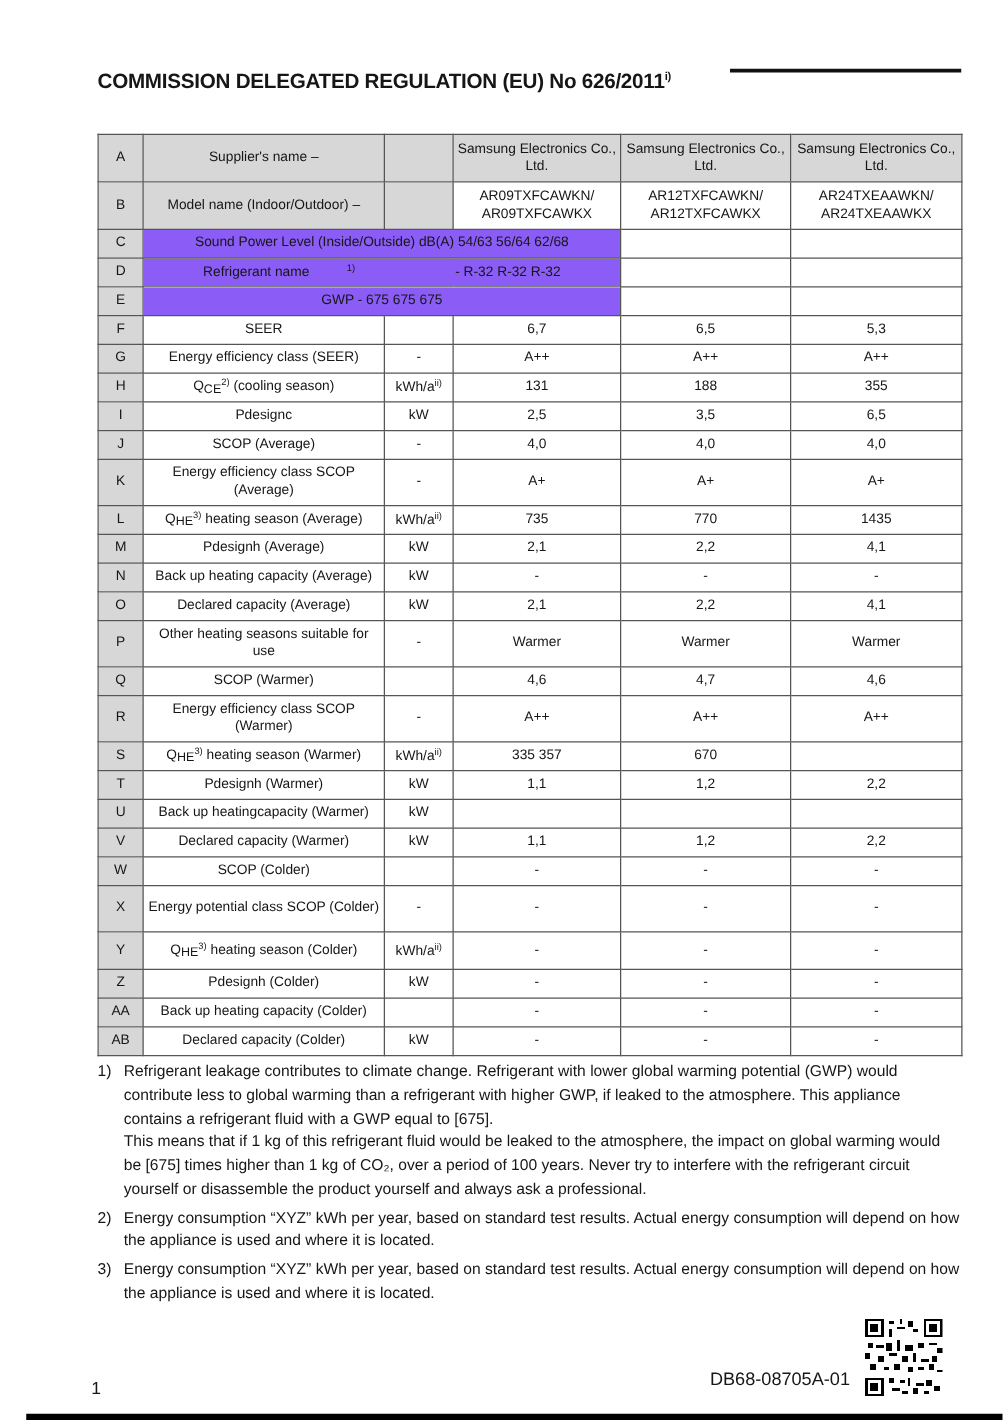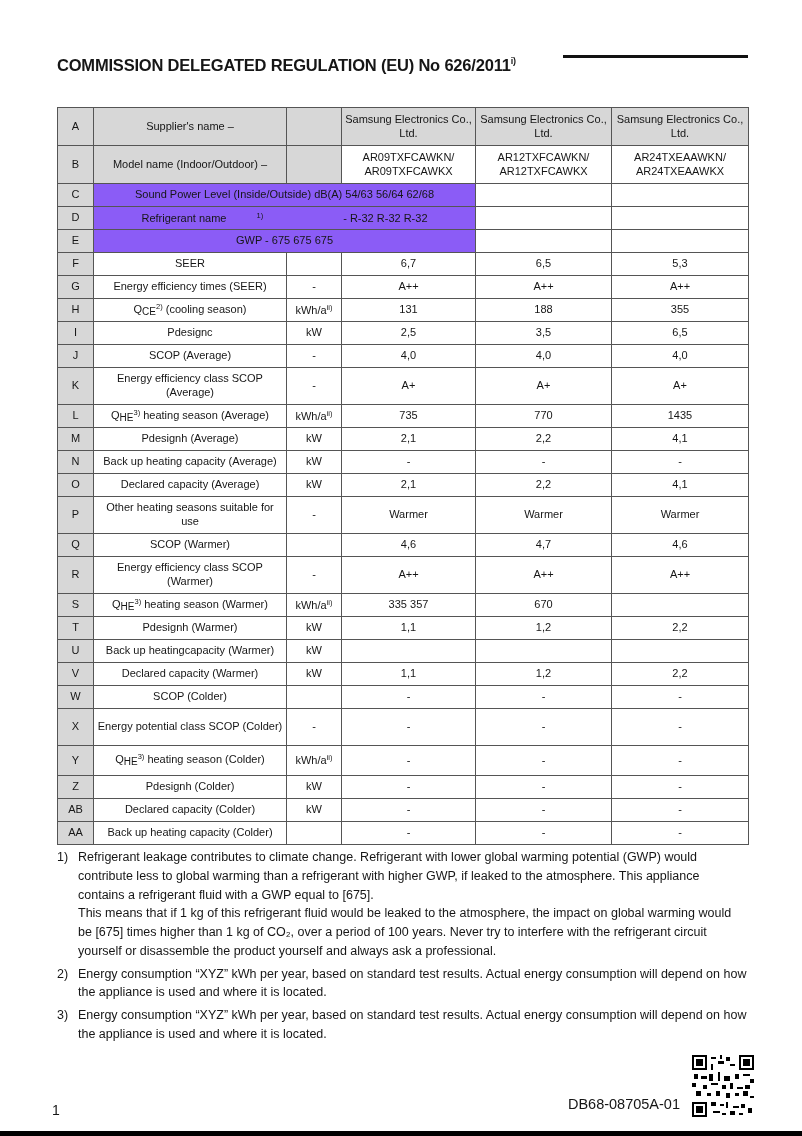--- a/index.html
+++ b/index.html
@@ -4,21 +4,21 @@
 <style>
   * { margin:0; padding:0; box-sizing:border-box; }
   html,body { width:802px; height:1136px; }
   body {
     background:#ffffff;
     font-family:"Liberation Sans","DejaVu Sans",sans-serif;
     color:#161616;
     position:relative;
     overflow:hidden;
   }
-  .page { position:absolute; inset:0; }
+  .page { position:absolute; inset:0;margin-left:21px; }
 
   
   .titles { position:absolute; top:46px; left:57px; width:691px; }
   .title-line { font-size:16.5px; font-weight:bold; letter-spacing:-0.2px; line-height:30px; white-space:nowrap; }
   .title-line sup { font-size:9px; font-weight:bold; }
   .title-rule { position:absolute; top:55px; left:563px; width:185px; height:3px; background:#111; }
 
   
   table.fiche {
     position:absolute; top:107px; left:57px; width:691px;
@@ -111,21 +111,21 @@
         <tr>
           <td class="letter">F</td>
           <td class="label"><span>SEER</span></td>
           <td class="unit"><span></span></td>
           <td class="val">6,7</td>
           <td class="val">6,5</td>
           <td class="val">5,3</td>
         </tr>
         <tr>
           <td class="letter">G</td>
-          <td class="label"><span>Energy efficiency times (SEER)</span></td>
+          <td class="label"><span>Energy efficiency class (SEER)</span></td>
           <td class="unit"><span>-</span></td>
           <td class="val">A++</td>
           <td class="val">A++</td>
           <td class="val">A++</td>
         </tr>
         <tr>
           <td class="letter">H</td>
           <td class="label"><span>Q</span><sub>CE</sub><sup>2)</sup><span> (cooling season)</span></td>
           <td class="unit"><span>kWh/a</span><sup>ii)</sup></td>
           <td class="val">131</td>
@@ -270,31 +270,31 @@
         </tr>
         <tr>
           <td class="letter">Z</td>
           <td class="label"><span>Pdesignh (Colder)</span></td>
           <td class="unit"><span>kW</span></td>
           <td class="val">-</td>
           <td class="val">-</td>
           <td class="val">-</td>
         </tr>
         <tr>
-          <td class="letter">AB</td>
-          <td class="label"><span>Declared capacity (Colder)</span></td>
-          <td class="unit"><span>kW</span></td>
-          <td class="val">-</td>
-          <td class="val">-</td>
-          <td class="val">-</td>
-        </tr>
-        <tr>
           <td class="letter">AA</td>
           <td class="label"><span>Back up heating capacity (Colder)</span></td>
           <td class="unit"><span></span></td>
+          <td class="val">-</td>
+          <td class="val">-</td>
+          <td class="val">-</td>
+        </tr>
+        <tr>
+          <td class="letter">AB</td>
+          <td class="label"><span>Declared capacity (Colder)</span></td>
+          <td class="unit"><span>kW</span></td>
           <td class="val">-</td>
           <td class="val">-</td>
           <td class="val">-</td>
         </tr>
       </tbody>
   </table>
 
   <div class="footnotes">
       <div class="fn">
         <div class="fn-num">1)</div>

